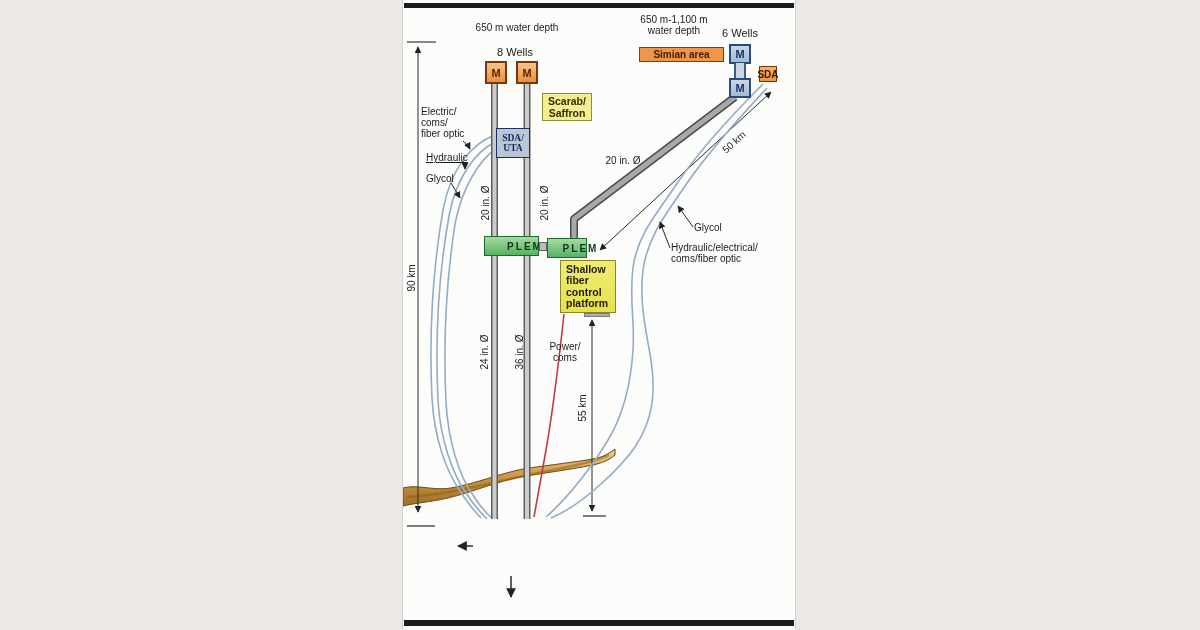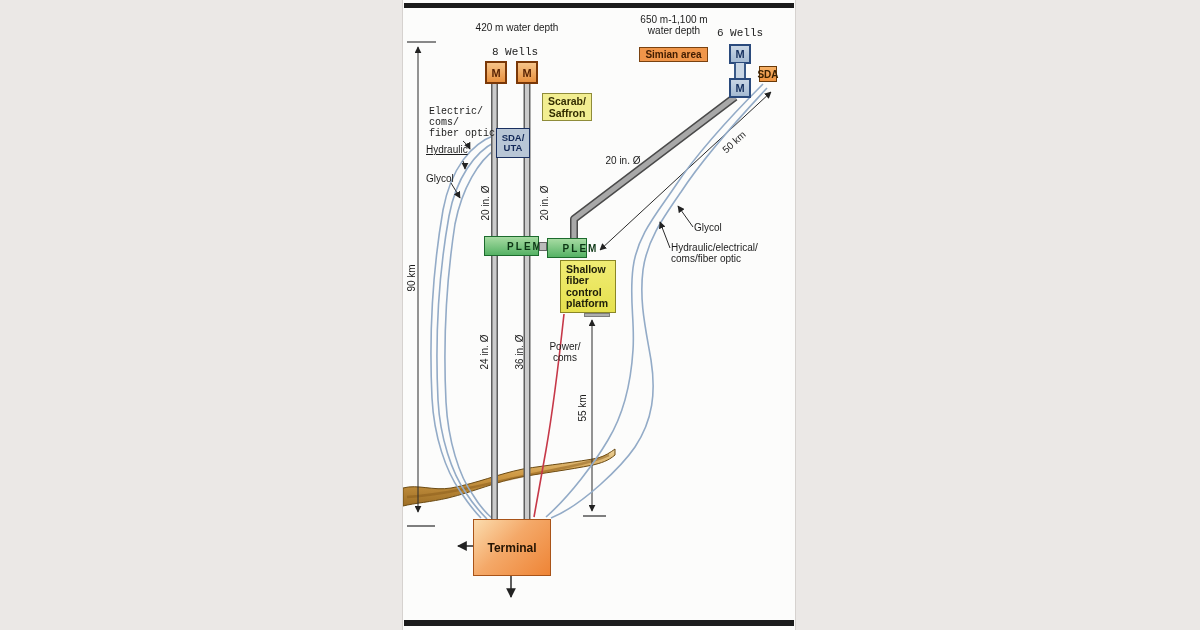--- a/index.html
+++ b/index.html
@@ -9,38 +9,38 @@
            border-left:1px solid #d6d2cf;border-right:1px solid #d6d2cf;}
   .bar{position:absolute;left:1px;width:390px;background:#1b1b1b;}
   .bar.top{top:3px;height:5px;}
   .bar.bottom{top:620px;height:6px;}
   svg.lines{position:absolute;left:0;top:0;width:392px;height:630px;}
   .box{position:absolute;box-sizing:border-box;display:flex;flex-direction:column;align-items:center;
        justify-content:center;font-weight:bold;text-align:center;}
   .m-orange{background:linear-gradient(180deg,#f6c489,#e8903e);border:2px solid #7a3808;color:#5a2404;font-size:11px;}
   .m-blue{background:linear-gradient(180deg,#c9d6e4,#a4bad2);border:2px solid #2a4a7c;color:#16305e;font-size:11px;}
   .sda{background:linear-gradient(180deg,#f6b168,#ee9440);border:1.5px solid #6a3a08;color:#3a2000;font-size:10px;}
-  .sdauta{background:#b8c6d6;border:1.5px solid #1a3060;color:#122858;font-size:9.5px;line-height:10px;}
+  .sdauta{background:#b8c6d6;border:1.5px solid #1a3060;color:#122858;font-size:9.5px;line-height:10px;font-family:Liberation Serif, serif;}
   .scarab{background:#f2ee91;border:1.5px solid #8f8c3a;color:#332d00;font-size:10.5px;line-height:12px;text-align:center;}
   .simian{background:#f0964a;border:1.5px solid #7a4210;color:#401c00;font-size:10px;}
   .plem{background:linear-gradient(180deg,#a6dba2,#55b264);border:1.5px solid #1c6b2d;color:#0c3614;
         font-size:10px;letter-spacing:2px;padding-left:27px;}
   .platform{background:linear-gradient(180deg,#f0ec74,#e6e14e);border:1.5px solid #8a8626;color:#20200a;
             font-size:10.5px;line-height:11.5px;align-items:flex-start;padding-left:5px;text-align:center;}
   .terminal{background:linear-gradient(135deg,#fbdcae 0%,#f4a868 45%,#ee8436 100%);border:1.5px solid #a85318;
             color:#241403;font-size:12px;}
   .conn-m{position:absolute;background:#c9d6e4;border-left:2px solid #3a5a88;border-right:2px solid #3a5a88;box-sizing:border-box;}
   .conn-plem{position:absolute;background:#bbbbbb;border:1px solid #666;box-sizing:border-box;}
   .pbase{position:absolute;background:#aeaeae;border:1px solid #7c7c7c;box-sizing:border-box;}
   .lbl{position:absolute;font-size:10px;color:#1c1c1c;line-height:11px;white-space:nowrap;}
   .lbl .ln{display:block;}
   .c{transform:translate(-50%,-50%);}
   .rot{transform:translate(-50%,-50%) rotate(-90deg);}
   .rot50{transform:translate(-50%,-50%) rotate(-42deg);}
-  .b11{font-size:11px;font-family:Liberation Mono, monospace;}
+  .b11{font-size:11px;}
 </style>
 </head>
 <body>
 
 <div class="stage">
   <div class="diagram">
     <div class="bar top"></div>
     <div class="bar bottom"></div>
 
     <svg class="lines" viewBox="0 0 392 630">
@@ -123,21 +123,21 @@
     <div class="box sdauta" style="left:93px;top:128px;width:34px;height:30px;">
       <span class="ln">SDA/</span>
       <span class="ln">UTA</span>
     </div>
 
     <div class="box scarab" style="left:139px;top:93px;width:50px;height:28px;">
       <span class="ln">Scarab/</span>
       <span class="ln">Saffron</span>
     </div>
 
-    <div class="box simian" style="left:236px;top:47px;width:69px;height:15px;">
+    <div class="box simian" style="left:236px;top:47px;width:85px;height:15px;">
         <span>Simian area</span>
       </div>
 
     <div class="box m-blue" style="left:326px;top:44px;width:22px;height:20px;">
         <span>M</span>
       </div>
     <div class="conn-m" style="left:331px;top:63px;width:12px;height:16px;"></div>
     <div class="box m-blue" style="left:326px;top:78px;width:22px;height:20px;">
         <span>M</span>
       </div>
@@ -155,39 +155,36 @@
       </div>
 
     <div class="box platform" style="left:157px;top:260px;width:56px;height:53px;">
       <span class="ln">Shallow</span>
       <span class="ln">fiber</span>
       <span class="ln">control</span>
       <span class="ln">platform</span>
     </div>
     <div class="pbase" style="left:181px;top:313px;width:26px;height:4px;"></div>
 
-    <div class="box terminal" style="left:70px;top:519px;width:78px;height:57px;">
-        <span>Terminal</span>
-      </div>
-
-    <div class="lbl c" style="left:114px;top:27px;">420 m water depth</div>
+
+    <div class="lbl c" style="left:114px;top:27px;">650 m water depth</div>
     <div class="lbl c b11" style="left:112px;top:52px;">8 Wells</div>
 
     <div class="lbl c" style="left:271px;top:25px;text-align:center;">
       <span class="ln">650 m-1,100 m</span>
       <span class="ln">water depth</span>
     </div>
     <div class="lbl c b11" style="left:337px;top:33px;">6 Wells</div>
 
-    <div class="lbl" style="left:26px;top:106px;font-family:Liberation Mono, monospace;">
+    <div class="lbl" style="left:18px;top:106px;">
       <span class="ln">Electric/</span>
       <span class="ln">coms/</span>
       <span class="ln">fiber optic</span>
     </div>
-    <div class="lbl" style="left:23px;top:144px;text-decoration:underline;">Hydraulic</div>
+    <div class="lbl" style="left:23px;top:152px;text-decoration:underline;">Hydraulic</div>
     <div class="lbl" style="left:23px;top:173px;">Glycol</div>
 
     <div class="lbl rot" style="left:82px;top:203px;">20 in. Ø</div>
     <div class="lbl rot" style="left:141px;top:203px;">20 in. Ø</div>
     <div class="lbl rot" style="left:81px;top:352px;">24 in. Ø</div>
     <div class="lbl rot" style="left:116px;top:352px;">36 in. Ø</div>
     <div class="lbl c" style="left:220px;top:160px;">20 in. Ø</div>
 
     <div class="lbl rot" style="left:8px;top:278px;">90 km</div>
     <div class="lbl rot" style="left:179px;top:408px;">55 km</div>

